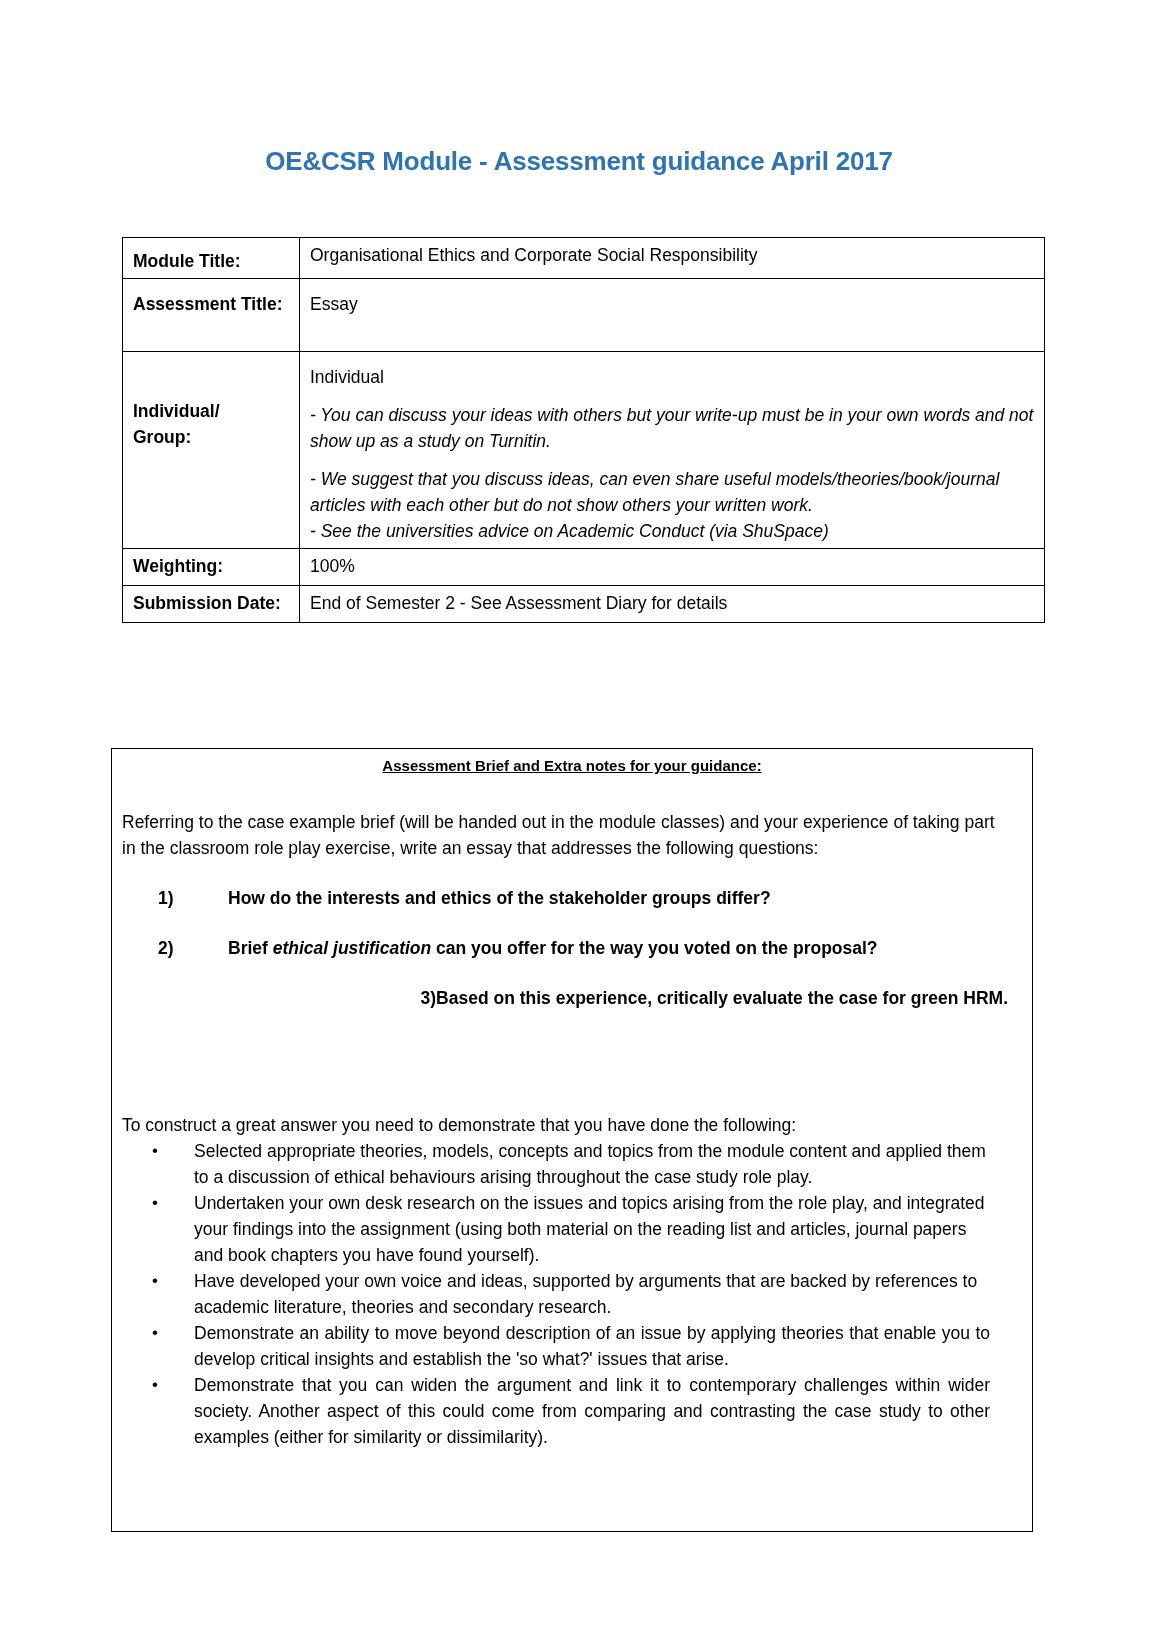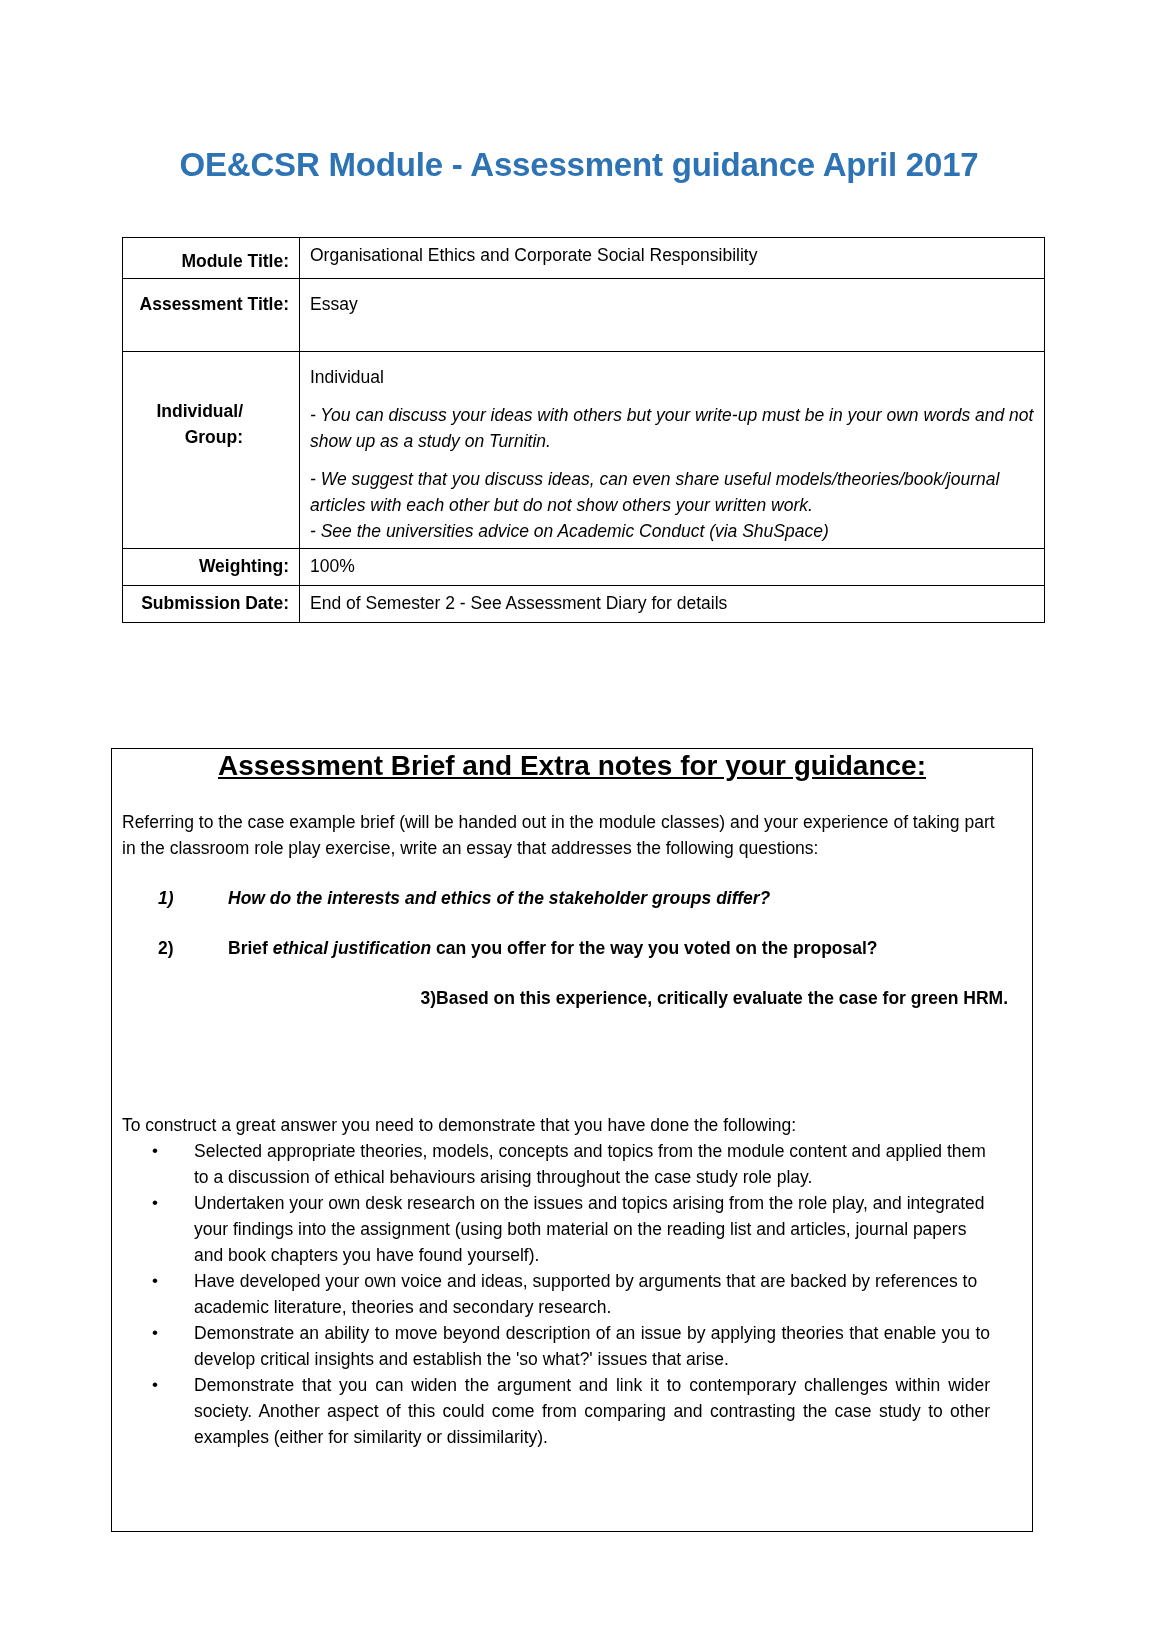--- a/index.html
+++ b/index.html
@@ -3,49 +3,49 @@
 <meta charset="utf-8">
 <style>
   html, body { margin: 0; padding: 0; background: #ffffff; }
   body {
     width: 1158px; height: 1638px; position: relative;
     font-family: "Liberation Sans", sans-serif; color: #000;
     overflow: hidden;
   }
   .title {
     position: absolute; left: 0; top: 146px; width: 1158px;
-    text-align: center; font-weight: bold; font-size: 33px;
+    text-align: center; font-weight: bold; font-size: 26px;
     color: #2E74B5; letter-spacing: -0.2px;
   }
   table.info {
     position: absolute; left: 122px; top: 237px; width: 923px;
     border-collapse: collapse; font-size: 17.5px;
   }
   table.info td {
     border: 1px solid #000; vertical-align: top; padding: 4px 10px 4px 10px;
     line-height: 26px;
   }
-  table.info td.label { width: 156px; font-weight: bold; text-align: right; }
+  table.info td.label { width: 156px; font-weight: bold; }
   table.info tr.r1 td { height: 30px; }
   table.info tr.r1 td.label { padding-top: 10px; padding-bottom: 0; }
   table.info tr.r2 td { height: 56px; padding-top: 12px; }
   table.info tr.r3 td { padding-top: 12px; }
   table.info tr.r4 td, table.info tr.r5 td { height: 28px; padding-bottom: 4px; }
   .italic { font-style: italic; }
   .para { margin: 0; }
   .para + .para.gap { margin-top: 12px; }
 
   .brief {
     position: absolute; left: 111px; top: 748px; width: 922px; height: 784px;
     border: 1px solid #000; box-sizing: border-box;
     font-size: 17.5px; line-height: 26px;
   }
   .brief-heading {
     text-align: center; font-weight: bold; text-decoration: underline;
-    font-size: 28px; margin-top: 4px;
+    font-size: 15px; margin-top: 4px;
   }
   .brief-intro {
     position: absolute; left: 10px; top: 60px; width: 890px; font-weight: normal;
   }
   .q {
     position: absolute; left: 46px; font-weight: bold; width: 850px;
   }
   .q .num { display: inline-block; width: 70px; }
   .construct {
     position: absolute; left: 10px; top: 363px; width: 890px;
@@ -98,21 +98,21 @@
     <td class="label">Submission Date:</td>
     <td>End of Semester 2 - See Assessment Diary for details</td>
   </tr>
 </tbody>
   </table>
 
 <div class="brief">
   <div class="brief-heading">Assessment Brief and Extra notes for your guidance:</div>
   <div class="brief-intro">Referring to the case example brief (will be handed out in the module classes) and your experience of taking part in the classroom role play exercise, write an essay that addresses the following questions:</div>
 
-  <div class="q" style="top:136px;font-style:italic;">
+  <div class="q" style="top:136px;">
     <span class="num">1)</span><span>How do the interests and ethics of the stakeholder groups differ?</span>
   </div>
   <div class="q" style="top:186px;">
     <span class="num">2)</span><span>Brief </span><span class="italic">ethical justification</span><span> can you offer for the way you voted on the proposal?</span>
   </div>
   <div class="q" style="top:236px;text-align:right;">
     <span class="num">3)</span><span>Based on this experience, critically evaluate the case for green HRM.</span>
   </div>
 
   <div class="construct">To construct a great answer you need to demonstrate that you have done the following:</div>

